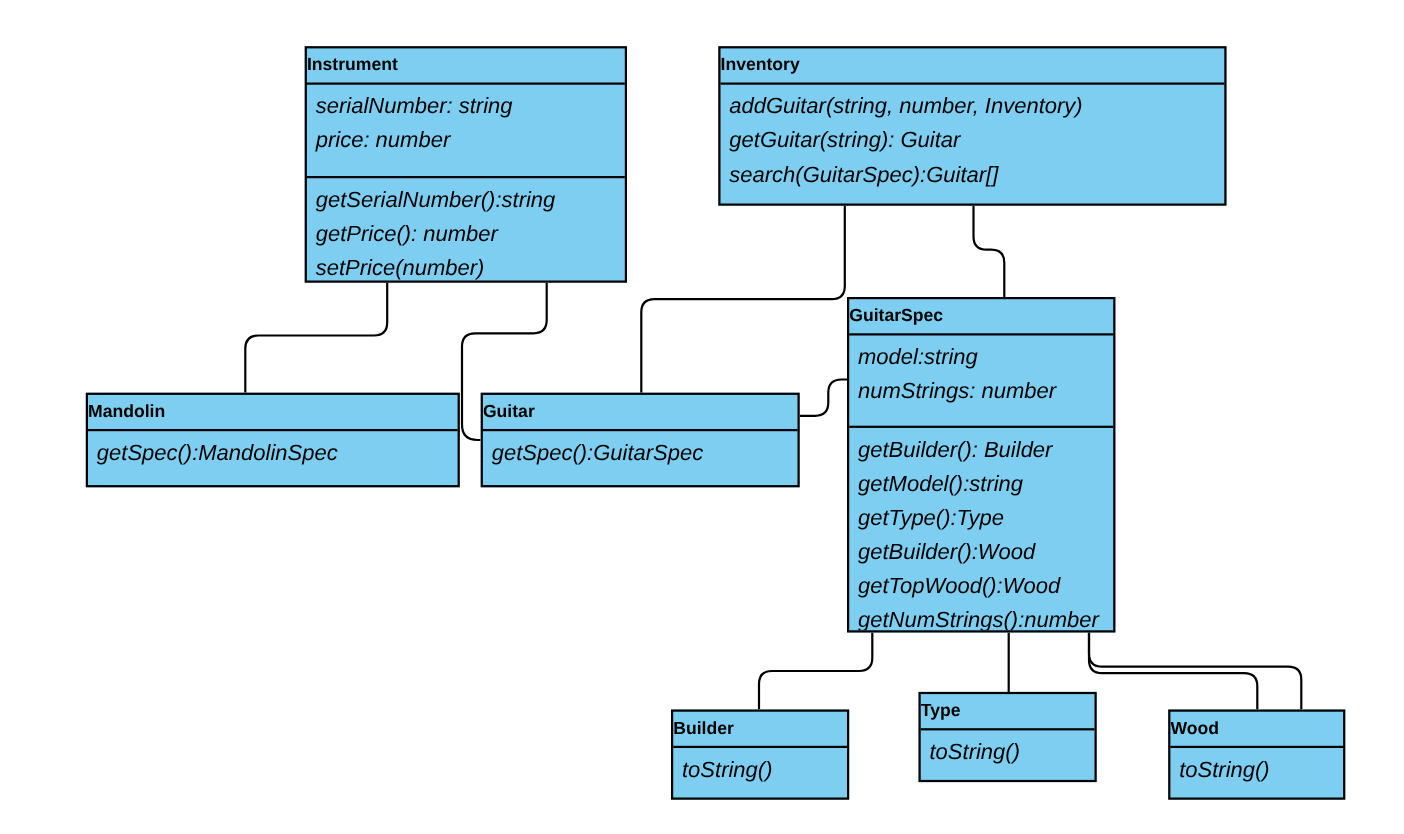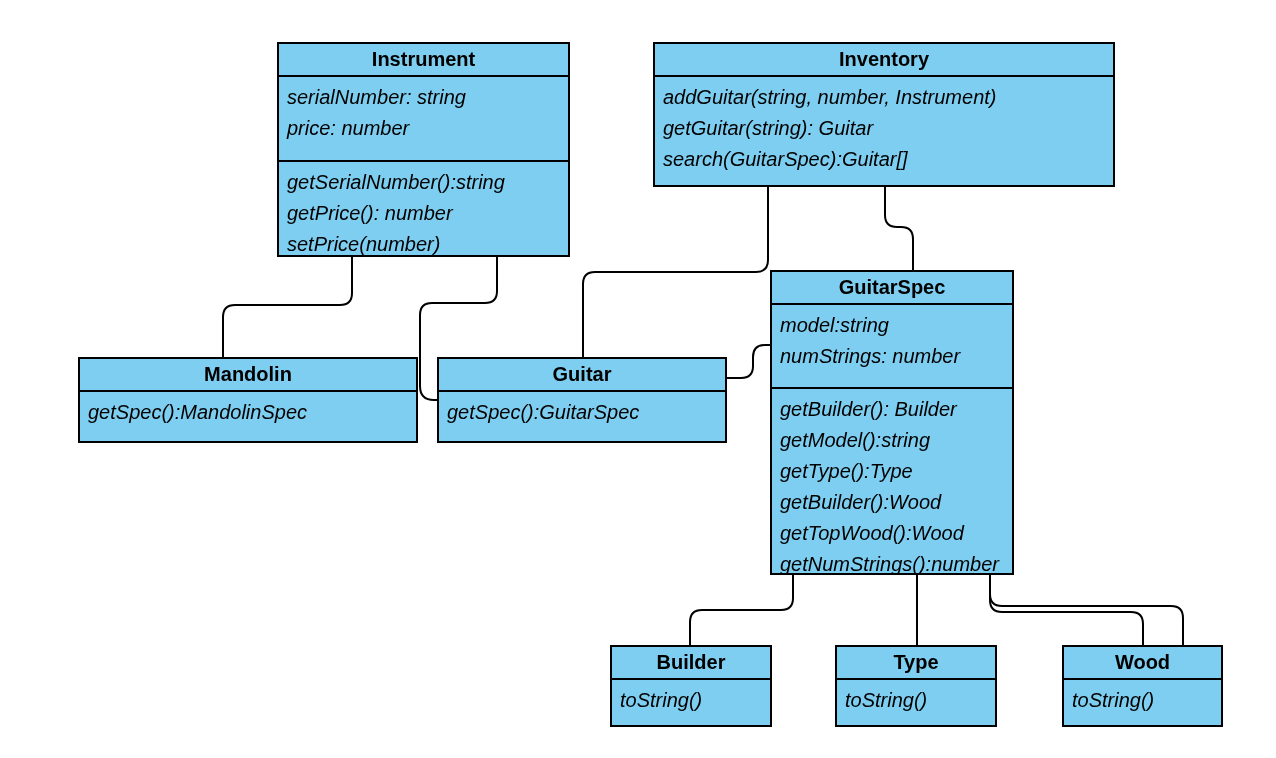--- a/index.html
+++ b/index.html
@@ -12,22 +12,22 @@
   svg.connectors{position:absolute;left:0;top:0;z-index:1;}
   svg.connectors path{stroke:var(--line,#000);stroke-width:2;fill:none;}
   .cls{
     position:absolute;z-index:2;box-sizing:border-box;
     background:var(--box-fill,#7dcef0);
     border:2px solid var(--box-border,#000);
     display:flex;flex-direction:column;
     color:#000;
   }
   .cls .title{
-    flex:0 0 31px;line-height:31px;text-align:center;
-    font-weight:bold;font-size:20px;
+    flex:0 0 31px;line-height:31px;
+    font-weight:bold;font-size:16px;
     border-bottom:2px solid var(--box-border,#000);
     white-space:nowrap;overflow:hidden;
   }
   .cls .sec{
     padding:5px 8px;overflow:hidden;font-style:italic;
   }
   .cls .sec.bordered{border-bottom:2px solid var(--box-border,#000);}
   .cls .sec .row{
     font-size:20px;line-height:31px;white-space:nowrap;
   }
@@ -59,21 +59,21 @@
     <div class="sec grow">
       <div class="row">getSerialNumber():string</div>
       <div class="row">getPrice(): number</div>
       <div class="row">setPrice(number)</div>
     </div>
   </div>
 
   <div class="cls" style="left:653px;top:42px;width:462px;height:145px">
     <div class="title">Inventory</div>
     <div class="sec grow">
-      <div class="row">addGuitar(string, number, Instrument)</div>
+      <div class="row">addGuitar(string, number, Inventory)</div>
       <div class="row">getGuitar(string): Guitar</div>
       <div class="row">search(GuitarSpec):Guitar[]</div>
     </div>
   </div>
 
   <div class="cls" style="left:78px;top:357px;width:340px;height:86px">
     <div class="title">Mandolin</div>
     <div class="sec grow">
       <div class="row">getSpec():MandolinSpec</div>
     </div>
@@ -102,21 +102,21 @@
     </div>
   </div>
 
   <div class="cls" style="left:610px;top:645px;width:162px;height:82px">
     <div class="title">Builder</div>
     <div class="sec grow">
       <div class="row">toString()</div>
     </div>
   </div>
 
-  <div class="cls" style="left:835px;top:645px;width:162px;height:82px">
+  <div class="cls" style="left:835px;top:629px;width:162px;height:82px">
     <div class="title">Type</div>
     <div class="sec grow">
       <div class="row">toString()</div>
     </div>
   </div>
 
   <div class="cls" style="left:1062px;top:645px;width:161px;height:82px">
     <div class="title">Wood</div>
     <div class="sec grow">
       <div class="row">toString()</div>

